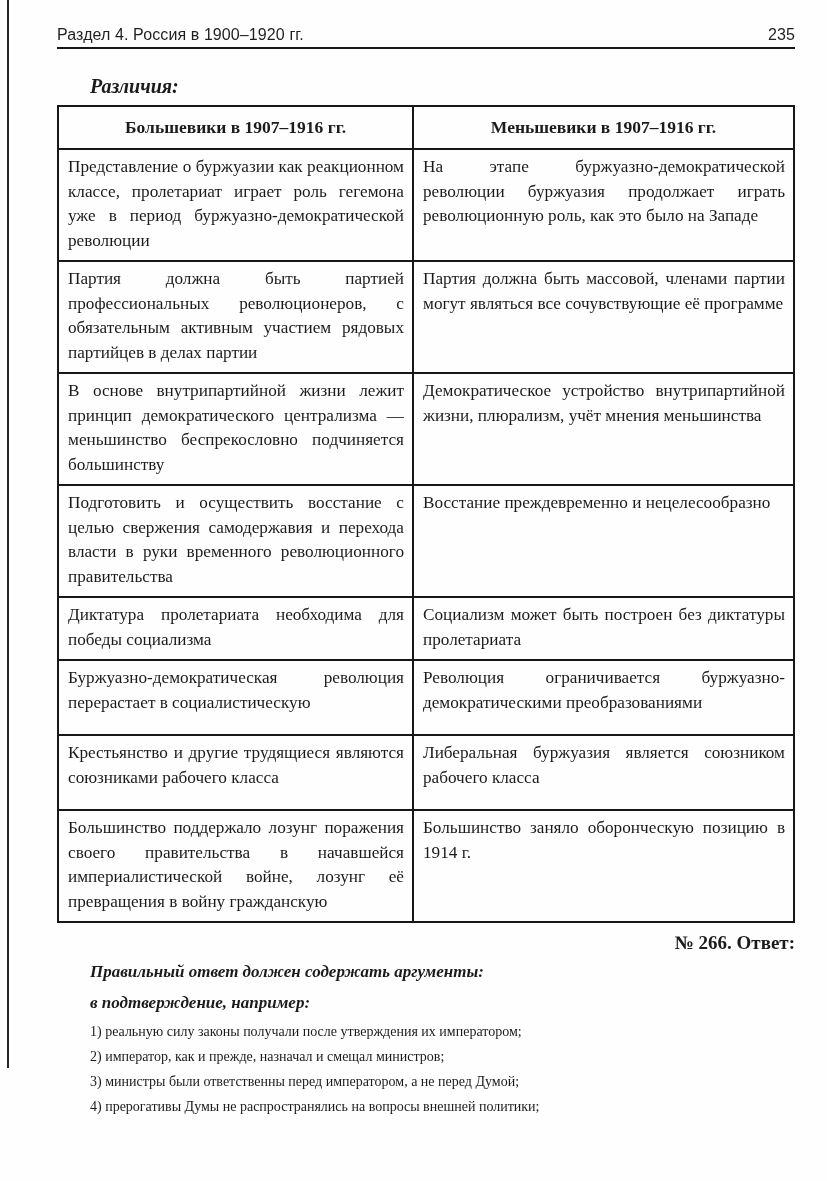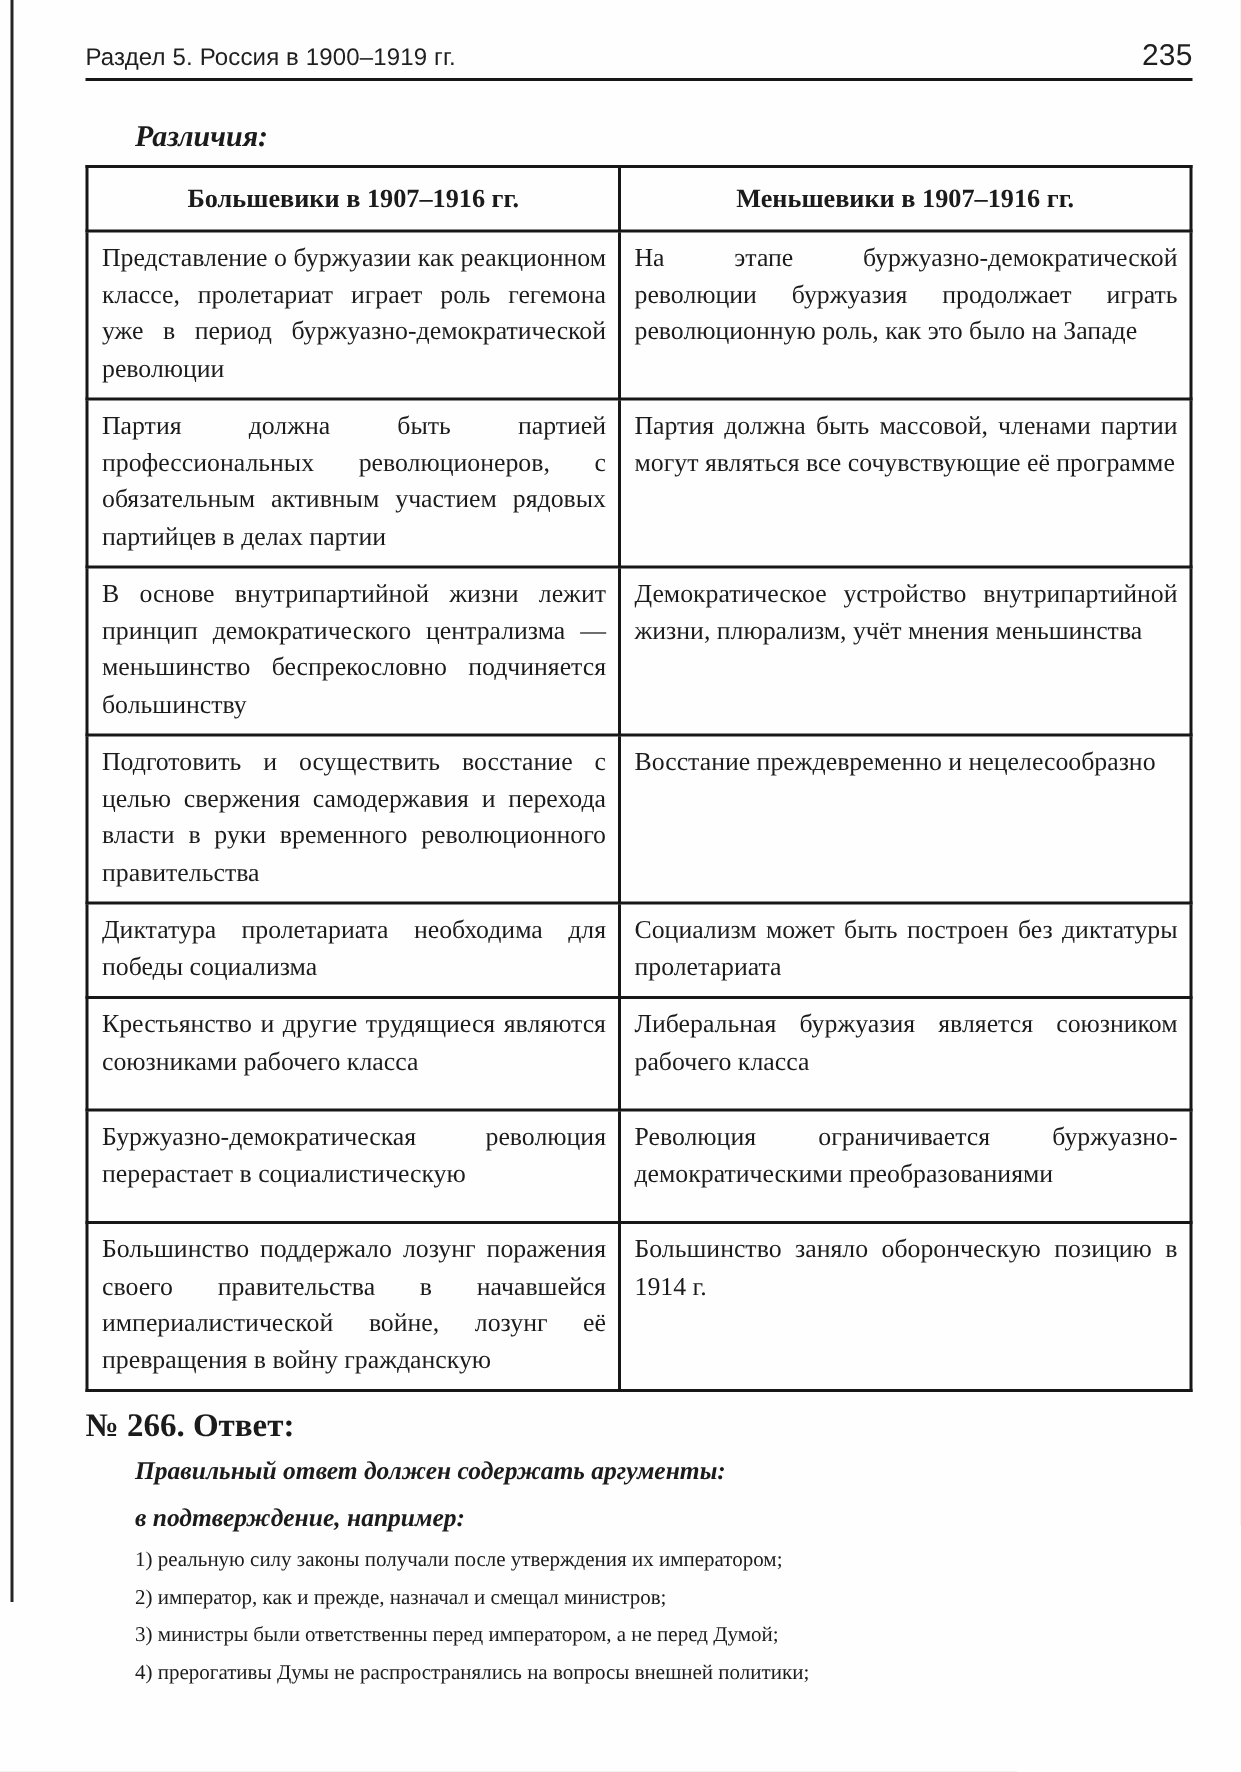--- a/index.html
+++ b/index.html
@@ -25,21 +25,21 @@
   .running-head {
     display: flex;
     justify-content: space-between;
     align-items: baseline;
     margin-top: 26px;
     font-family: "Liberation Sans", sans-serif;
     font-size: 16px;
     letter-spacing: 0.1px;
     color: #1f1f1f;
   }
-  .running-head .pageno { font-size: 20px; }
+  .running-head .pageno { font-size: 16px; }
   .head-rule {
     margin-top: 3px;
     height: 0;
     border-top: 2.5px solid #171717;
   }
   .differences {
     margin: 26px 0 7px 33px;
     font-size: 20px;
     font-weight: bold;
     font-style: italic;
@@ -68,22 +68,23 @@
     line-height: 24.5px;
     padding: 5px 8px 7px 9px;
     text-align: justify;
   }
   tr.r-4line  { height: 99px; }
   tr.r-2line  { height: 62px; }
   tr.r-3line  { height: 75px; }
   tr.r-5line  { height: 106px; border-radius: 13px; }
   .answer { margin-top: 9px; }
   .ans-heading {
-    font-size: 22px;
+    font-size: 19px;
     font-weight: bold;
+    text-align: right;
   }
   .ans-intro, .ans-subintro {
     margin: 8px 0 0 33px;
     font-size: 17px;
     font-weight: bold;
     font-style: italic;
   }
   .ans-subintro { margin-top: 11px; }
   .ans-items { margin: 6px 0 0 33px; }
   .ans-item {
@@ -93,21 +94,21 @@
 </style>
 </head>
 <body>
 
 <div class="page">
   <div class="scan-edge"></div>
 
   <div class="content">
 
     <div class="running-head">
-      <span>Раздел 5. Россия в 1900–1919 гг.</span>
+      <span>Раздел 4. Россия в 1900–1920 гг.</span>
       <span class="pageno">235</span>
     </div>
     <div class="head-rule"></div>
 
     <p class="differences">Различия:</p>
 
     <table class="cmp">
       <thead>
         <tr>
           <th class="col-l">Большевики в 1907–1916 гг.</th>
@@ -129,26 +130,26 @@
         </tr>
         <tr class="r-4line">
           <td>Подготовить и осуществить восстание с целью свержения самодержавия и перехода власти в руки временного революционного правительства</td>
           <td>Восстание преждевременно и нецелесообразно</td>
         </tr>
         <tr class="r-2line">
           <td>Диктатура пролетариата необходима для победы социализма</td>
           <td>Социализм может быть построен без диктатуры пролетариата</td>
         </tr>
         <tr class="r-3line">
+          <td>Буржуазно-демократическая революция перерастает в социалистическую</td>
+          <td>Революция ограничивается буржуазно-демократическими преобразованиями</td>
+        </tr>
+        <tr class="r-3line">
           <td>Крестьянство и другие трудящиеся являются союзниками рабочего класса</td>
           <td>Либеральная буржуазия является союзником рабочего класса</td>
-        </tr>
-        <tr class="r-3line">
-          <td>Буржуазно-демократическая революция перерастает в социалистическую</td>
-          <td>Революция ограничивается буржуазно-демократическими преобразованиями</td>
         </tr>
         <tr class="r-5line">
           <td>Большинство поддержало лозунг поражения своего правительства в начавшейся империалистической войне, лозунг её превращения в войну гражданскую</td>
           <td>Большинство заняло оборонческую позицию в 1914 г.</td>
         </tr>
       </tbody>
     </table>
 
     <div class="answer">
       <div class="ans-heading">№ 266. Ответ:</div>

